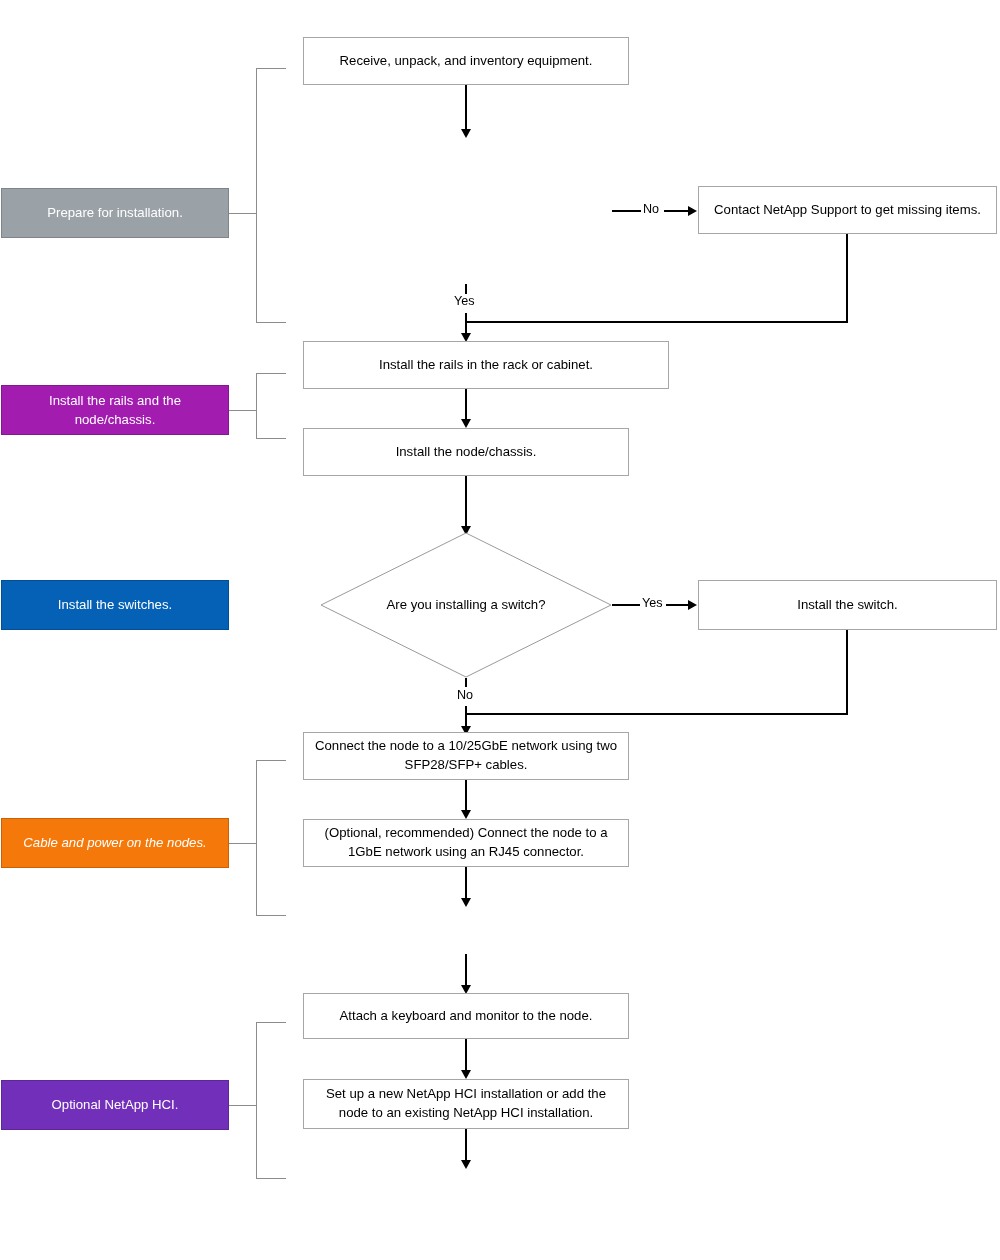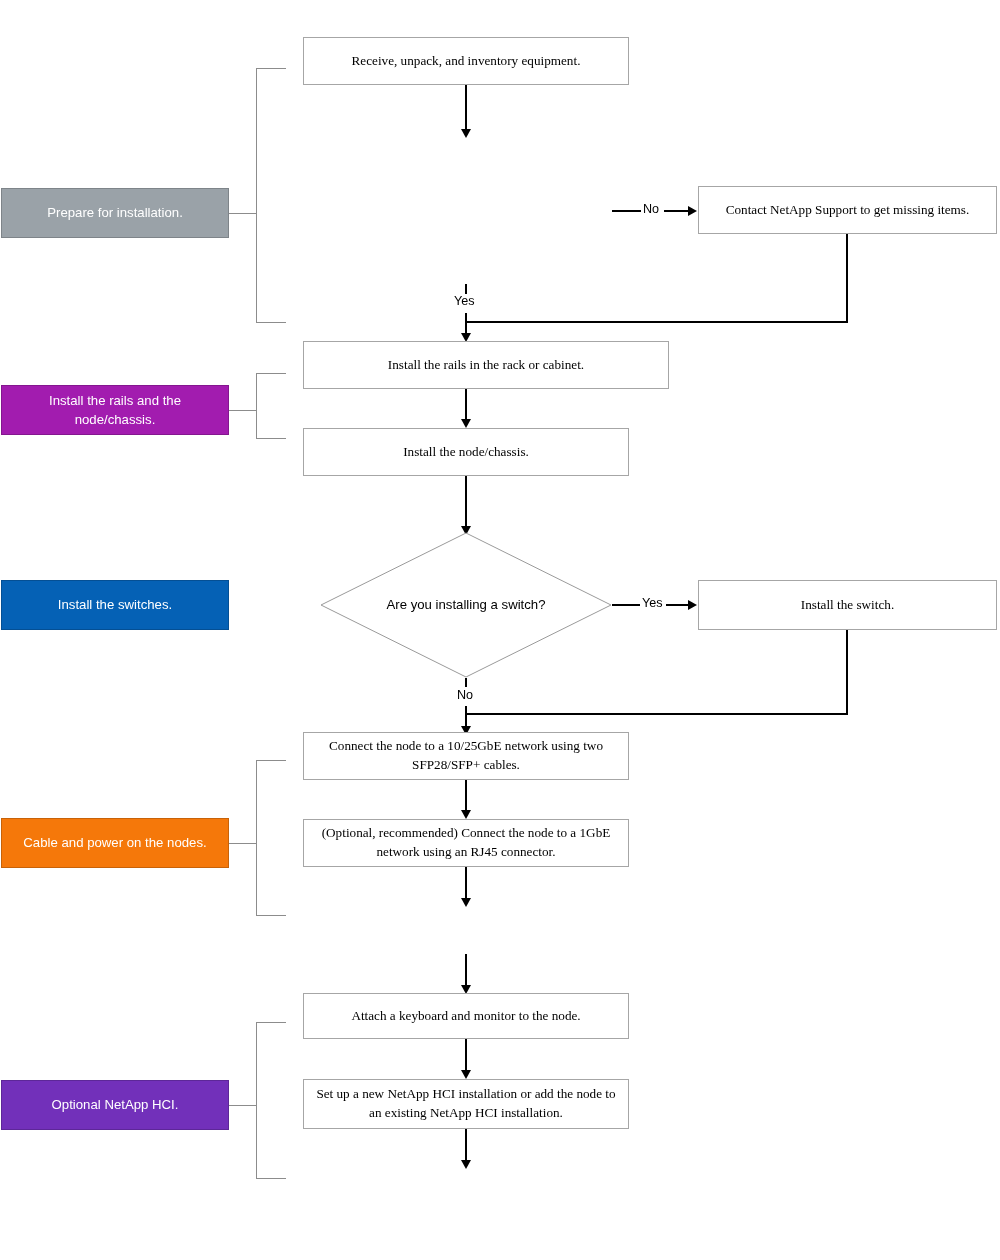--- a/index.html
+++ b/index.html
@@ -25,21 +25,20 @@
     border: 1px solid #a6a6a6;
     background: #ffffff;
     display: flex;
     align-items: center;
     justify-content: center;
     text-align: center;
     font-size: 13.2px;
     line-height: 1.42;
     color: #000000;
     padding: 2px 10px;
-    font-family: Liberation Serif, serif;
   }
   .node-box span { display: block; }
 
   
   .decision {
     position: absolute;
     display: flex;
     align-items: center;
     justify-content: center;
     text-align: center;
@@ -196,21 +195,21 @@
 
   <div class="conn-v" style="left:465px; top:678px; height:9px;"></div>
   <div class="edge-label" style="left:455px; top:688px;">No</div>
 
   <div class="conn-v" style="left:846px; top:630px; height:84px;"></div>
   <div class="conn-h" style="left:465px; top:713px; width:383px;"></div>
 
   <div class="conn-v" style="left:465px; top:706px; height:21px;"></div>
   <div class="arrow-down" style="left:460.5px; top:726px;"></div>
 
-  <div class="phase-label" style="left:1px; top:818px; width:228px; height:50px; background:#f5780a;">
+  <div class="phase-label" style="left:1px; top:818px; width:228px; height:50px; background:#f5780a;font-style:italic;">
     <span>Cable and power on the nodes.</span>
   </div>
   <div class="bracket-h" style="left:229px; top:843px; width:28px;"></div>
   <div class="bracket-v" style="left:256px; top:760px; height:156px;"></div>
   <div class="bracket-h" style="left:256px; top:760px; width:30px;"></div>
   <div class="bracket-h" style="left:256px; top:915px; width:30px;"></div>
 
   <div class="node-box" style="left:303px; top:732px; width:326px; height:48px;">
     <span>Connect the node to a 10/25GbE network using two SFP28/SFP+ cables.</span>
   </div>

